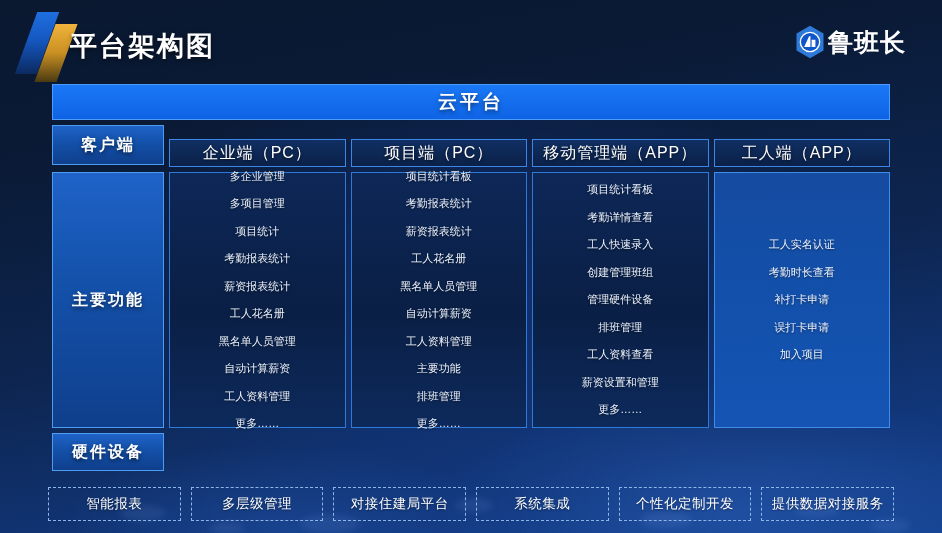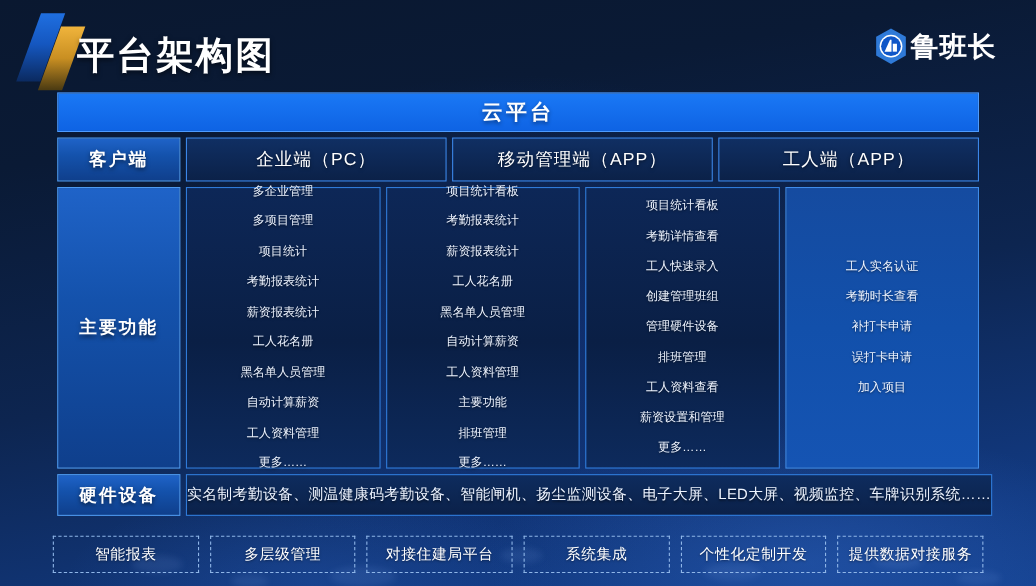--- a/index.html
+++ b/index.html
@@ -53,21 +53,21 @@
     background: linear-gradient(180deg, #1f6fe0 0%, #1557c0 45%, #0b2a60 100%);
   }
   .stripe-gold {
     left: 27px; top: 12px;
     height: 58px;
     background: linear-gradient(180deg, #f0b43c 0%, #c98f22 50%, #4a3a12 100%);
   }
   .page-title {
     position: absolute;
     left: 70px; top: 28px;
-    font-size: 34px;
+    font-size: 27px;
     font-weight: bold;
     color: #ffffff;
     letter-spacing: 2px;
     text-shadow: 0 2px 5px rgba(0,0,0,0.6);
   }
   .logo-block {
     position: absolute;
     right: 36px; top: 24px;
     display: flex;
     align-items: center;
@@ -108,26 +108,27 @@
   }
   .row { display: flex; gap: 5px; }
   .row + .row { margin-top: 5px; }
 
   .cell-head, .cell-body, .label-cell {
     border: 1px solid #2e7bdd;
     background: linear-gradient(180deg, #0e2a58 0%, #0c2category 100%);
   }
 
   .head-row .cell-head {
-    height: 40px;
+    height: 28px;
     display: flex;
     align-items: center;
     justify-content: center;
     background: linear-gradient(180deg, #102f63 0%, #0b2148 100%);
     border: 1px solid #3b86e8;
+    margin-top: 14px;
   }
   .head-row .cell-head .cell-head-label {
     font-size: 16px;
     color: #ffffff;
     letter-spacing: 1px;
     text-shadow: 0 1px 3px rgba(0,0,0,0.6);
   }
 
   
   .label-cell {
@@ -258,20 +259,23 @@
   </div>
 
   <div class="grid">
 
     <div class="row head-row">
       <div class="label-cell head">
         <span class="label-text">客户端</span>
       </div>
       <div class="cell-head col-n">
         <span class="cell-head-label">企业端（PC）</span>
+      </div>
+      <div class="cell-head col-n">
+        <span class="cell-head-label">项目端（PC）</span>
       </div>
       <div class="cell-head col-n">
         <span class="cell-head-label">移动管理端（APP）</span>
       </div>
       <div class="cell-head col-n">
         <span class="cell-head-label">工人端（APP）</span>
       </div>
     </div>
 
     <div class="row body-row">
@@ -323,23 +327,20 @@
         <div class="feature">补打卡申请</div>
         <div class="feature">误打卡申请</div>
         <div class="feature">加入项目</div>
       </div>
     </div>
 
     <div class="row hw-row">
       <div class="label-cell hw">
         <span class="label-text">硬件设备</span>
       </div>
-      <div class="hw-content">
-        <span class="hw-text">实名制考勤设备、测温健康码考勤设备、智能闸机、扬尘监测设备、电子大屏、LED大屏、视频监控、车牌识别系统……</span>
-      </div>
     </div>
 
   </div>
 
   <div class="chips">
     <div class="chip">
       <span class="chip-label">智能报表</span>
     </div>
     <div class="chip">
       <span class="chip-label">多层级管理</span>

